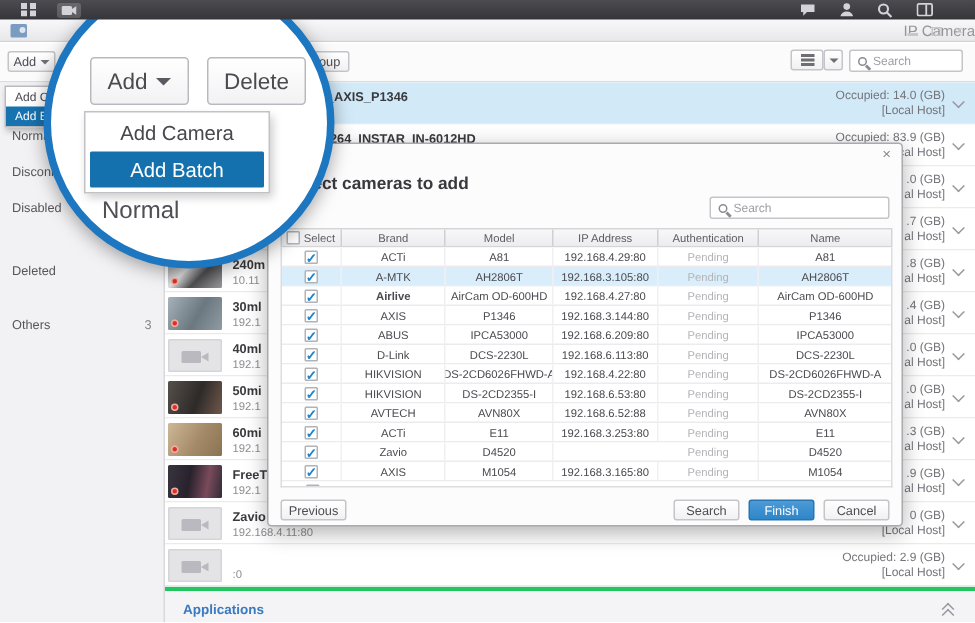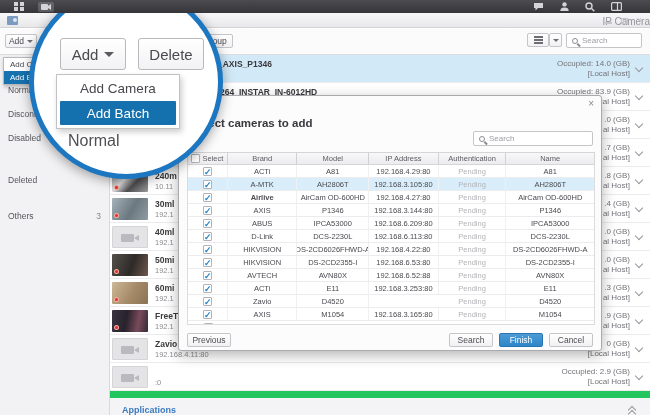--- a/index.html
+++ b/index.html
@@ -64,21 +64,21 @@
   .camico { position:absolute; left:8px; top:7px; width:13px; height:8px; background:#b9b9bf; border-radius:1px; }
   .camico:after { content:""; position:absolute; left:13px; top:1px; border-top:3px solid transparent; border-bottom:3px solid transparent; border-right:5px solid #b9b9bf; }
   .t-pa { background:linear-gradient(135deg,#8a8a8a 0%,#e0e0e0 38%,#4e4e50 62%,#9a9a9c 100%); }
   .t-pb { background:linear-gradient(120deg,#a7b2ba 0%,#6b7880 55%,#909ca4 100%); }
   .t-pc { background:linear-gradient(110deg,#55504b 0%,#2e2a28 55%,#70584c 100%); }
   .t-pd { background:linear-gradient(120deg,#cdb897 0%,#a58a68 55%,#8a7354 100%); }
   .t-pe { background:linear-gradient(100deg,#3a3440 0%,#27222c 40%,#7a4a5a 72%,#332b36 100%); }
   .warn { color:#e2581e; font-weight:bold; }
   .warn-ic { color:#f09c28; font-size:8.5px; }
 
-  .apps-bar { position:absolute; left:0; right:0; top:336px; height:24px; background:#f4f4f6; border-top:7px solid #22c55e; }
+  .apps-bar { position:absolute; left:0; right:0; top:336px; height:24px; background:#f4f4f6; border-top:3px solid #22c55e; }
   .apps-label { position:absolute; left:12px; top:7px; font-size:9px; font-weight:bold; color:#3a7abf; }
   .dbl-chev { position:absolute; right:14px; top:9px; width:7px; height:9px; }
   .dbl-chev i { position:absolute; left:0; width:6px; height:6px; border-left:1.5px solid #97979d; border-top:1.5px solid #97979d; transform:rotate(45deg); }
   .dbl-chev i:nth-child(2) { top:4px; }
 
   
   .dialog { position:absolute; left:178px; top:95px; width:424px; height:256px; background:#fcfcfd;
     border:1px solid #a9a9ae; border-radius:3px; box-shadow:0 4px 14px rgba(0,0,0,.3); z-index:10; }
   .dlg-title { position:absolute; left:0; top:0; right:0; height:16px; background:#f2f2f5; border-bottom:1px solid #dcdcdf;
     border-radius:3px 3px 0 0; text-align:center; font-size:9.5px; font-weight:bold; color:#2f7cb8; line-height:16px; }

